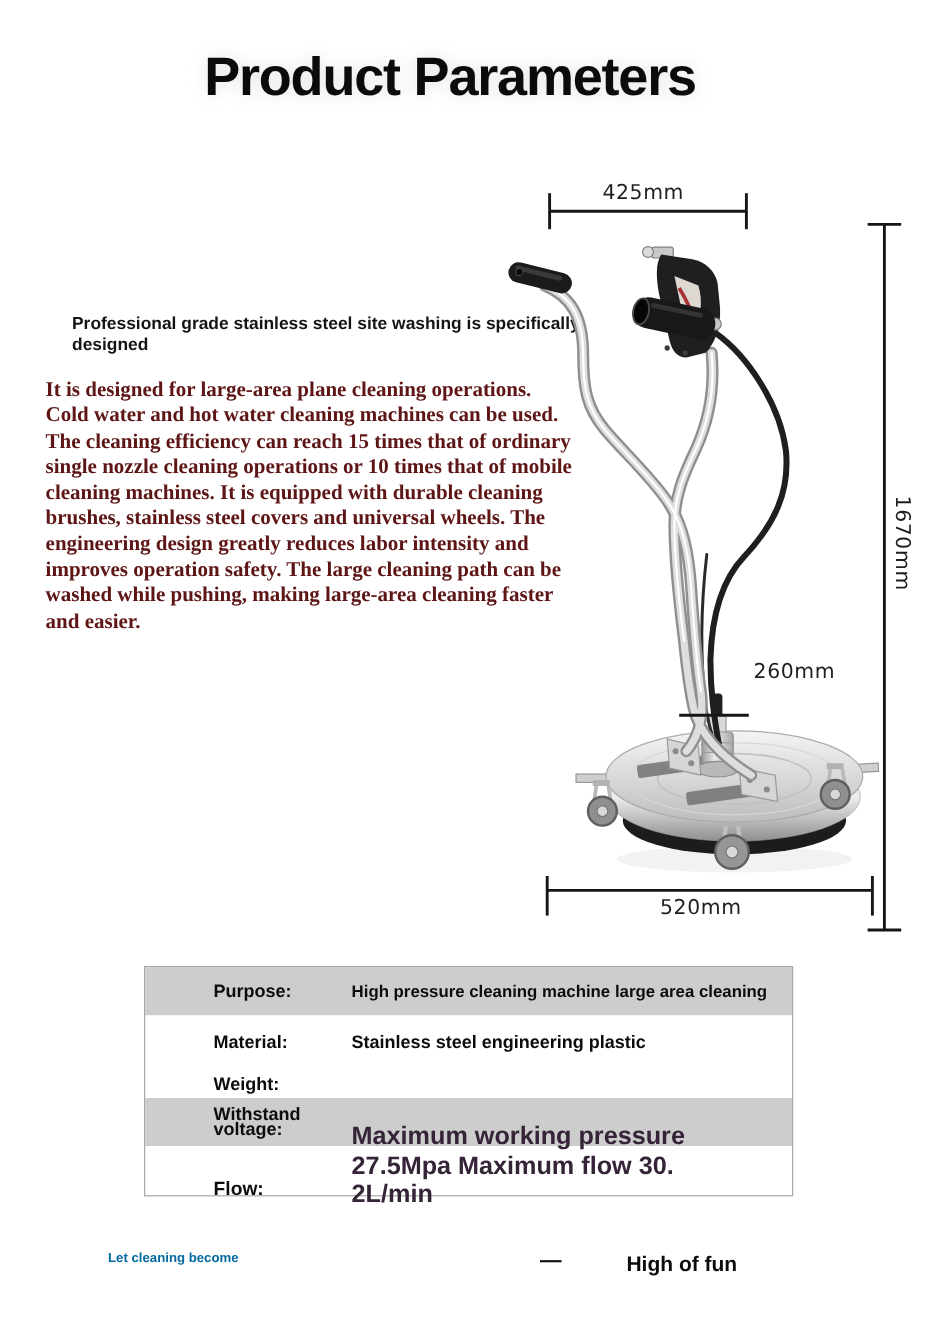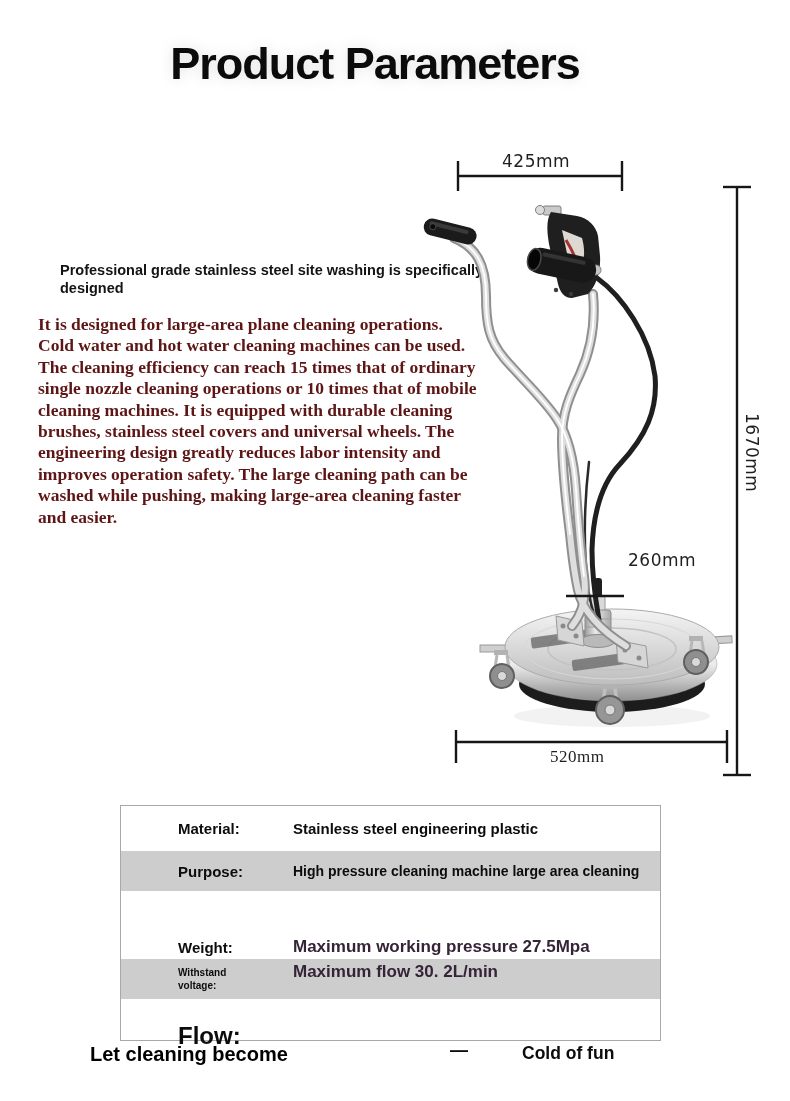--- a/index.html
+++ b/index.html
@@ -19,34 +19,34 @@
   .illustration{position:absolute;left:0;top:0;width:790px;height:1101px;pointer-events:none;}
 
   .dim{position:absolute;font-family:"DejaVu Sans",sans-serif;font-size:17px;
        color:#1f1f1f;letter-spacing:.5px;white-space:nowrap;text-align:center;}
   .dim-vertical{writing-mode:vertical-rl;}
 
   .spec{position:absolute;left:120px;top:805px;width:541px;background:#ffffff;
         border:1px solid #a8a8a8;box-sizing:border-box;}
   .spec-row{display:flex;align-items:center;}
   .spec-row.alt{background:#cdcdcd;}
-  .r1{height:45px;} .r2{height:40px;} .r3{height:24px;margin-top:44px;} .r4{height:40px;} .r5{height:41px;}
+  .r1{height:45px;} .r2{height:40px;} .r3{height:24px;} .r4{height:40px;} .r5{height:41px;}
   .cell-label{width:172px;padding-left:57px;box-sizing:border-box;
               font-weight:bold;font-size:15px;color:#0c0c0c;}
   .cell-value{flex:1;font-weight:bold;font-size:15px;color:#0c0c0c;padding-right:6px;}
   .r2 .cell-value{font-size:14px;}
   .r3 .cell-value{font-weight:normal;font-size:30px;color:#1b1b1b;
                   font-family:"Liberation Sans",sans-serif;}
-  .r4 .cell-label{font-size:10px;line-height:13.5px;}
+  .r4 .cell-label{font-size:15px;line-height:13.5px;}
   .r4 .cell-label span{display:inline-block;width:80px;}
-  .r5 .cell-label{font-size:24px;margin-top:32px;}
+  .r5 .cell-label{font-size:16px;margin-top:32px;}
   .pressure-flow{position:absolute;left:172px;top:129px;width:318px;
-                 font-weight:bold;font-size:17px;line-height:24.5px;color:#352338;}
-
-  .footer-left{position:absolute;left:90px;top:1043px;font-size:20px;font-weight:bold;color:#000000;}
+                 font-weight:bold;font-size:21px;line-height:24.5px;color:#352338;}
+
+  .footer-left{position:absolute;left:90px;top:1043px;font-size:11px;font-weight:bold;color:#0369a1;}
   .footer-dash{position:absolute;left:450px;top:1040px;font-size:18px;font-weight:bold;color:#0c0c0c;}
   .footer-right{position:absolute;left:522px;top:1043px;font-size:17.5px;font-weight:bold;color:#0c0c0c;}
 </style>
 </head>
 <body>
 
 <div class="page">
 
   <div class="title">Product Parameters</div>
 
@@ -183,42 +183,42 @@
       <line x1="566" y1="596" x2="624" y2="596"></line>
       <line x1="456" y1="742" x2="727" y2="742"></line>
       <line x1="456" y1="730" x2="456" y2="763"></line>
       <line x1="727" y1="730" x2="727" y2="763"></line>
     </g>
   </svg>
 
   <div class="dim" style="left:502px;top:151px;">425mm</div>
   <div class="dim dim-vertical" style="left:742px;top:413px;">1670mm</div>
   <div class="dim" style="left:628px;top:550px;">260mm</div>
-  <div class="dim" style="left:550px;top:747px;font-family:Liberation Serif, serif;">520mm</div>
+  <div class="dim" style="left:550px;top:747px;">520mm</div>
 
   <div class="spec">
+    <div class="spec-row r2 alt">
+      <div class="cell-label">Purpose:</div>
+      <div class="cell-value">High pressure cleaning machine large area cleaning</div>
+    </div>
     <div class="spec-row r1">
       <div class="cell-label">Material:</div>
       <div class="cell-value">Stainless steel engineering plastic</div>
     </div>
-    <div class="spec-row r2 alt">
-      <div class="cell-label">Purpose:</div>
-      <div class="cell-value">High pressure cleaning machine large area cleaning</div>
-    </div>
     <div class="spec-row r3">
       <div class="cell-label">Weight:</div>
     </div>
     <div class="spec-row r4 alt">
       <div class="cell-label"><span>Withstand voltage:</span></div>
       <div class="cell-value"></div>
     </div>
     <div class="spec-row r5">
       <div class="cell-label">Flow:</div>
       <div class="cell-value"></div>
     </div>
     <div class="pressure-flow">Maximum working pressure 27.5Mpa Maximum flow 30. 2L/min</div>
   </div>
 
   <div class="footer-left">Let cleaning become</div>
   <div class="footer-dash">—</div>
-  <div class="footer-right">Cold of fun</div>
+  <div class="footer-right">High of fun</div>
 
 </div>
 
 </body></html>

